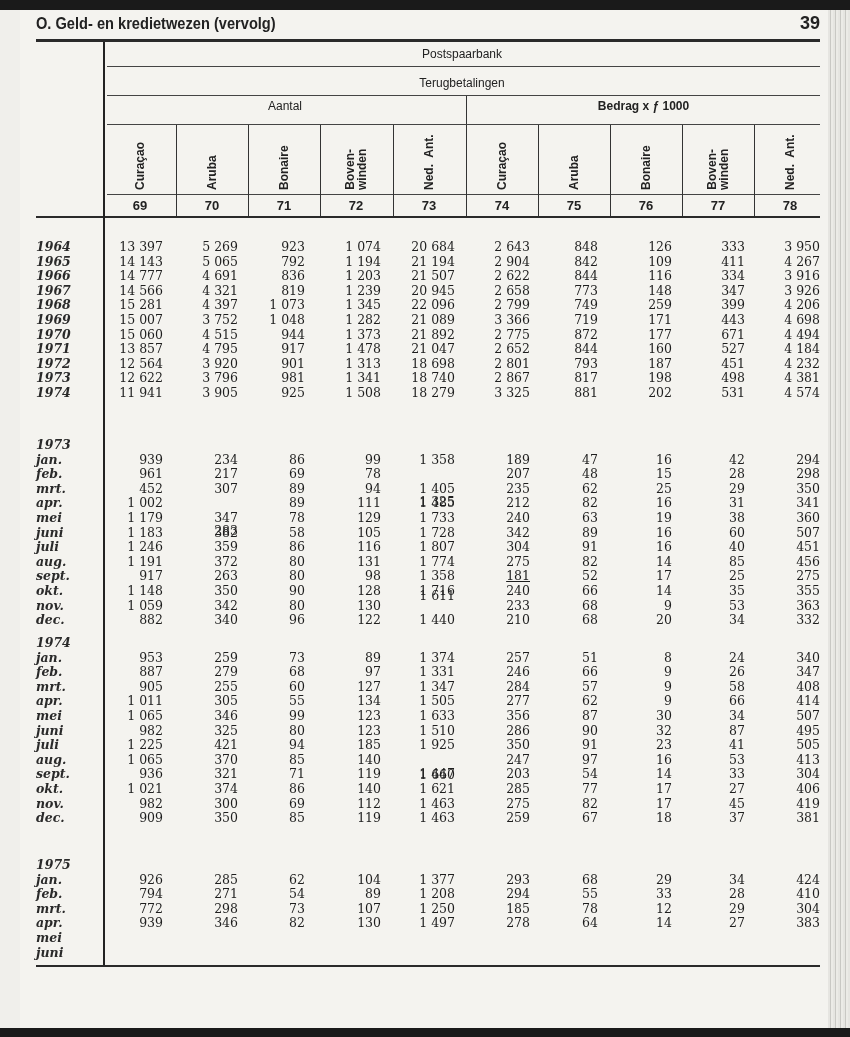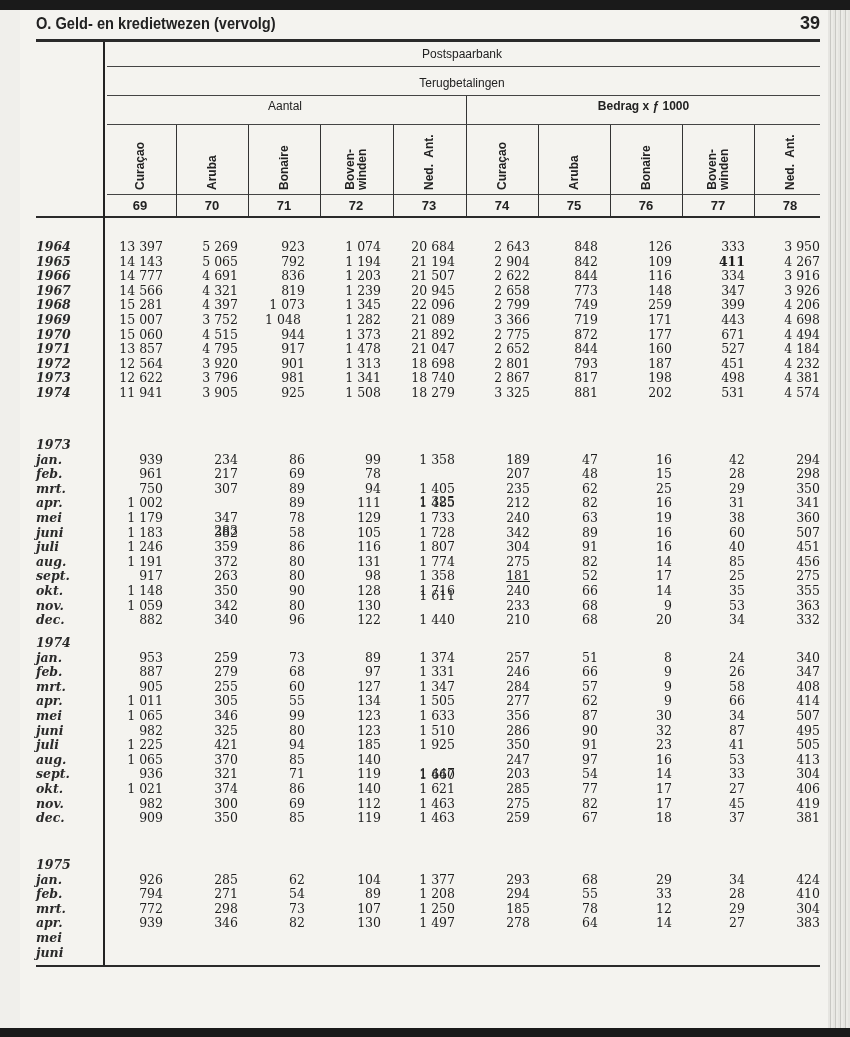--- a/index.html
+++ b/index.html
@@ -91,21 +91,21 @@
     <div class="cell" style="top: 240px; left: 750px; width: 70px;">3 950</div>
     <div class="lab" style="top: 254.6px;">1965</div>
     <div class="cell" style="top: 254.6px; left: 93px; width: 70px;">14 143</div>
     <div class="cell" style="top: 254.6px; left: 168px; width: 70px;">5 065</div>
     <div class="cell" style="top: 254.6px; left: 235px; width: 70px;">792</div>
     <div class="cell" style="top: 254.6px; left: 311px; width: 70px;">1 194</div>
     <div class="cell" style="top: 254.6px; left: 385px; width: 70px;">21 194</div>
     <div class="cell" style="top: 254.6px; left: 460px; width: 70px;">2 904</div>
     <div class="cell" style="top: 254.6px; left: 528px; width: 70px;">842</div>
     <div class="cell" style="top: 254.6px; left: 602px; width: 70px;">109</div>
-    <div class="cell" style="top: 254.6px; left: 675px; width: 70px; font-weight: bold;">411</div>
+    <div class="cell" style="top: 254.6px; left: 675px; width: 70px;">411</div>
     <div class="cell" style="top: 254.6px; left: 750px; width: 70px;">4 267</div>
     <div class="lab" style="top: 269.2px;">1966</div>
     <div class="cell" style="top: 269.2px; left: 93px; width: 70px;">14 777</div>
     <div class="cell" style="top: 269.2px; left: 168px; width: 70px;">4 691</div>
     <div class="cell" style="top: 269.2px; left: 235px; width: 70px;">836</div>
     <div class="cell" style="top: 269.2px; left: 311px; width: 70px;">1 203</div>
     <div class="cell" style="top: 269.2px; left: 385px; width: 70px;">21 507</div>
     <div class="cell" style="top: 269.2px; left: 460px; width: 70px;">2 622</div>
     <div class="cell" style="top: 269.2px; left: 528px; width: 70px;">844</div>
     <div class="cell" style="top: 269.2px; left: 602px; width: 70px;">116</div>
@@ -129,21 +129,21 @@
     <div class="cell" style="top: 298.4px; left: 311px; width: 70px;">1 345</div>
     <div class="cell" style="top: 298.4px; left: 385px; width: 70px;">22 096</div>
     <div class="cell" style="top: 298.4px; left: 460px; width: 70px;">2 799</div>
     <div class="cell" style="top: 298.4px; left: 528px; width: 70px;">749</div>
     <div class="cell" style="top: 298.4px; left: 602px; width: 70px;">259</div>
     <div class="cell" style="top: 298.4px; left: 675px; width: 70px;">399</div>
     <div class="cell" style="top: 298.4px; left: 750px; width: 70px;">4 206</div>
     <div class="lab" style="top: 313px;">1969</div>
     <div class="cell" style="top: 313px; left: 93px; width: 70px;">15 007</div>
     <div class="cell" style="top: 313px; left: 168px; width: 70px;">3 752</div>
-    <div class="cell" style="top: 313px; left: 248px; width: 70px; text-align: center;">1 048</div>
+    <div class="cell" style="top: 313px; left: 235px; width: 70px;">1 048</div>
     <div class="cell" style="top: 313px; left: 311px; width: 70px;">1 282</div>
     <div class="cell" style="top: 313px; left: 385px; width: 70px;">21 089</div>
     <div class="cell" style="top: 313px; left: 460px; width: 70px;">3 366</div>
     <div class="cell" style="top: 313px; left: 528px; width: 70px;">719</div>
     <div class="cell" style="top: 313px; left: 602px; width: 70px;">171</div>
     <div class="cell" style="top: 313px; left: 675px; width: 70px;">443</div>
     <div class="cell" style="top: 313px; left: 750px; width: 70px;">4 698</div>
     <div class="lab" style="top: 327.6px;">1970</div>
     <div class="cell" style="top: 327.6px; left: 93px; width: 70px;">15 060</div>
     <div class="cell" style="top: 327.6px; left: 168px; width: 70px;">4 515</div>
@@ -216,21 +216,21 @@
     <div class="cell" style="top: 467.2px; left: 168px; width: 70px;">217</div>
     <div class="cell" style="top: 467.2px; left: 235px; width: 70px;">69</div>
     <div class="cell" style="top: 467.2px; left: 311px; width: 70px;">78</div>
     <div class="cell" style="top: 467.2px; left: 385px; width: 70px; margin-top: 28px;">1 325</div>
     <div class="cell" style="top: 467.2px; left: 460px; width: 70px;">207</div>
     <div class="cell" style="top: 467.2px; left: 528px; width: 70px;">48</div>
     <div class="cell" style="top: 467.2px; left: 602px; width: 70px;">15</div>
     <div class="cell" style="top: 467.2px; left: 675px; width: 70px;">28</div>
     <div class="cell" style="top: 467.2px; left: 750px; width: 70px;">298</div>
     <div class="lab" style="top: 481.8px;">mrt.</div>
-    <div class="cell" style="top: 481.8px; left: 93px; width: 70px;">750</div>
+    <div class="cell" style="top: 481.8px; left: 93px; width: 70px;">452</div>
     <div class="cell" style="top: 481.8px; left: 168px; width: 70px;">307</div>
     <div class="cell" style="top: 481.8px; left: 235px; width: 70px;">89</div>
     <div class="cell" style="top: 481.8px; left: 311px; width: 70px;">94</div>
     <div class="cell" style="top: 481.8px; left: 385px; width: 70px;">1 405</div>
     <div class="cell" style="top: 481.8px; left: 460px; width: 70px;">235</div>
     <div class="cell" style="top: 481.8px; left: 528px; width: 70px;">62</div>
     <div class="cell" style="top: 481.8px; left: 602px; width: 70px;">25</div>
     <div class="cell" style="top: 481.8px; left: 675px; width: 70px;">29</div>
     <div class="cell" style="top: 481.8px; left: 750px; width: 70px;">350</div>
     <div class="lab" style="top: 496.4px;">apr.</div>

